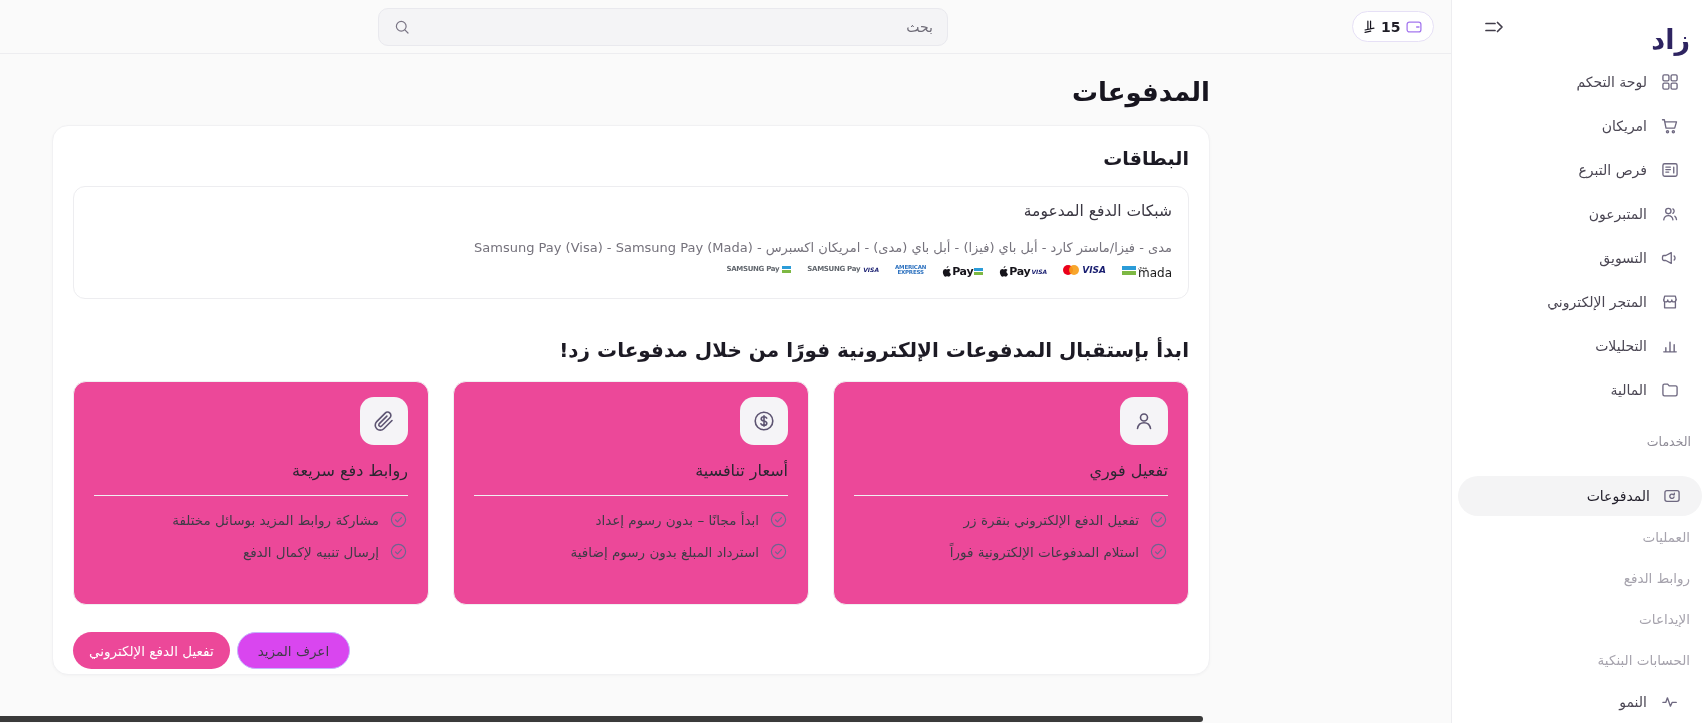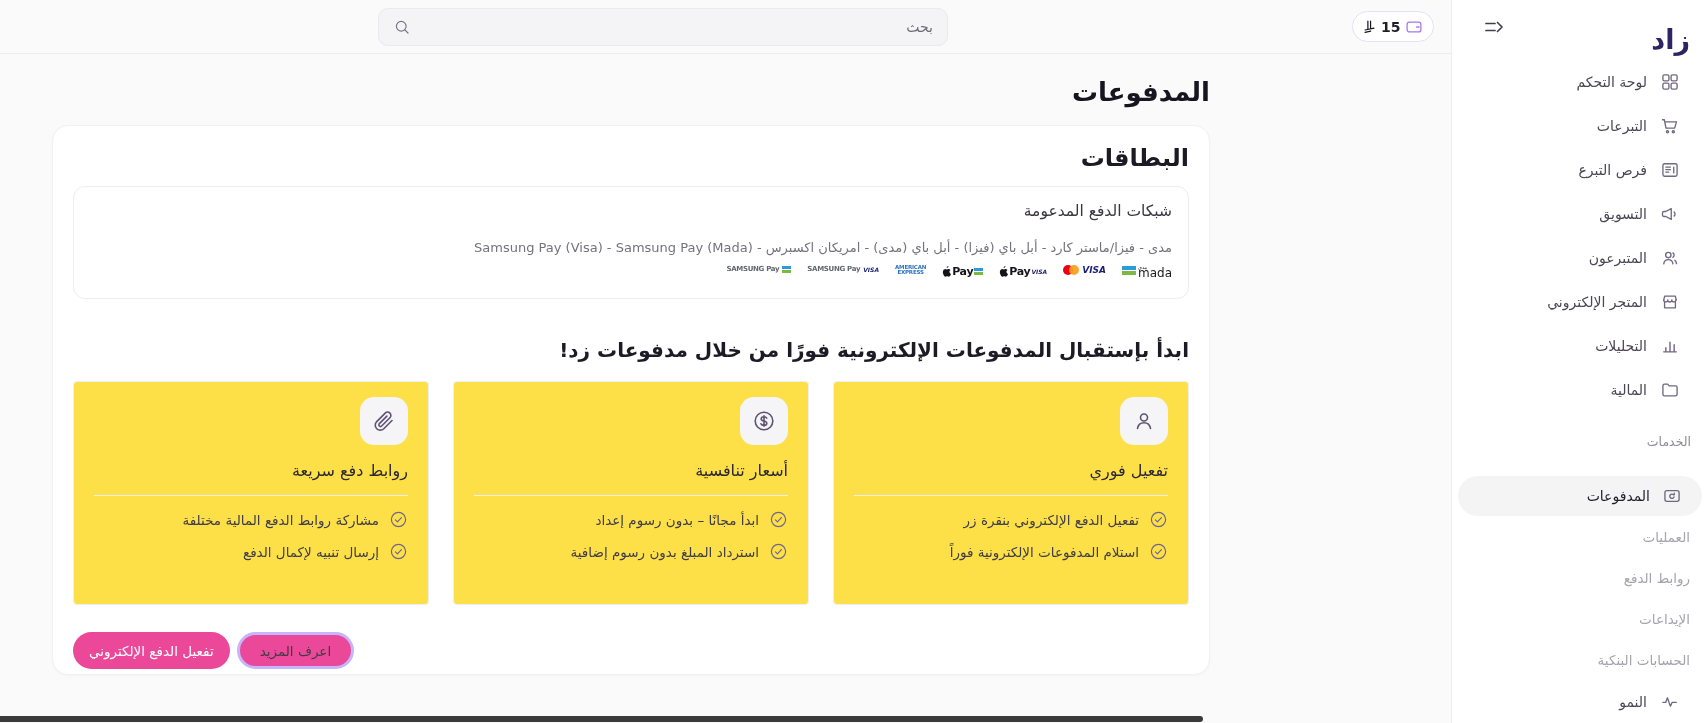--- a/index.html
+++ b/index.html
@@ -27,21 +27,21 @@
   .nav-item .ni { width:20px; height:20px; color:#6e6880; flex:0 0 auto; }
   .section-label { margin-top:16px; height:26px; display:flex; align-items:center; padding:0 15px; font-size:12.5px; color:#8e8b96; }
   .active-pill { margin:22px 4px 0 6px; height:40px; border-radius:21px; background:#f4f4f5; display:flex; align-items:center; gap:12px; padding:0 20px 0 16px; font-size:14px; color:#211e2a; cursor:pointer; }
   .active-pill .ni { width:20px; height:20px; color:#6e6880; flex:0 0 auto; }
   .sub-item { height:41px; display:flex; align-items:center; padding:0 16px; font-size:13.5px; color:#a6a3ad; cursor:pointer; }
 
   
   .content { position:absolute; left:52px; top:54px; width:1158px; }
   .page-title { margin-top:18px; font-size:26px; font-weight:600; color:#17151f; text-align:right; line-height:40px; }
   .card { margin-top:13px; background:#fff; border:1px solid #f1f1f3; border-radius:16px; padding:20px; height:550px; box-shadow:0 1px 3px rgba(20,16,40,0.03); }
-  .card-heading { font-size:24px; font-weight:600; color:#1c1a24; line-height:24px; margin-bottom:16px; }
+  .card-heading { font-size:19px; font-weight:600; color:#1c1a24; line-height:24px; margin-bottom:16px; }
   .networks { border:1px solid #ededf0; border-radius:12px; padding:13px 16px; }
   .nw-title { font-size:15.5px; color:#3a3742; line-height:22px; }
   .nw-desc { margin-top:16px; font-size:13px; color:#75727c; line-height:20px; }
   .logos { margin-top:7px; display:flex; justify-content:flex-end; direction:ltr; align-items:flex-start; gap:16px; height:20px; }
   .chip { display:flex; align-items:center; gap:3px; }
   .sp { font-size:7px; font-weight:700; color:#62676e; letter-spacing:-0.3px; white-space:nowrap; }
   .scheme-visa { font-size:6px; font-weight:800; font-style:italic; color:#1a1f71; }
   .mada-bars { display:flex; flex-direction:column; gap:1px; }
   .mada-bars i { display:block; width:9px; height:3px; }
   .mb-b { background:#2b9cd8; } .mb-g { background:#7db843; }
@@ -53,30 +53,30 @@
   .mc i { position:absolute; top:0; width:10px; height:10px; border-radius:50%; }
   .mc .c1 { left:0; background:#eb001b; } .mc .c2 { left:6px; background:#f79e1b; opacity:.92; }
   .visa-big { font-size:9px; font-weight:800; font-style:italic; color:#1a1f71; }
   .mada-lg { display:flex; align-items:center; gap:2px; }
   .mada-lg .bars i { display:block; width:14px; height:4px; }
   .mada-txt { display:flex; flex-direction:column; line-height:5.5px; color:#1b1b1b; }
   .mada-ar { font-size:5px; } .mada-en { font-size:12px; font-weight:400; }
 
   .promo-heading { margin-top:36px; font-size:20px; font-weight:600; color:#1c1a24; line-height:30px; }
   .features { margin-top:16px; display:grid; grid-template-columns:repeat(3,1fr); gap:24px; }
-  .feature { border:1px solid #f0f0f2; border-radius:4px; padding:15px 20px 10px; height:224px; background:#fde047; }
+  .feature { border:1px solid #f0f0f2; border-radius:13px; padding:15px 20px 10px; height:224px; background:#ec4899; }
   .f-icon { width:48px; height:48px; border-radius:14px; background:#f5f4f7; display:flex; align-items:center; justify-content:center; color:#5d5472; }
   .f-title { margin-top:14px; font-size:16px; color:#2a2731; line-height:24px; }
   .f-div { border:none; border-top:1px solid #f0f0f2; margin:12px 0 14px; }
   .f-bullet { display:flex; align-items:center; gap:10px; margin-bottom:13px; font-size:13.5px; color:#3f3c47; }
   .f-bullet .chk { width:19px; height:19px; color:#6e6590; flex:0 0 auto; }
 
   .actions { margin-top:27px; display:flex; justify-content:flex-end; gap:7px; }
   .btn { height:37px; border-radius:19px; font-family:inherit; font-size:13.5px; cursor:pointer; }
-  .btn-secondary { padding:0 20px; background:#ec4899; border:3px solid #c4b5fd; color:#3f3c47; }
+  .btn-secondary { padding:0 20px; background:#d946ef; border:1px solid #c4b5fd; color:#3f3c47; }
   .btn-primary { padding:0 16px; background:#ec4899; border:none; color:#ffffff; }
 
   .hscroll { position:absolute; left:0; top:716px; width:1203px; height:6px; background:#3a3a3a; border-radius:0 3px 3px 0; }
 </style>
 </head>
 <body>
 
 <div class="app">
 
   <header class="topbar">
@@ -118,42 +118,42 @@
               <rect x="13.3" y="13.3" width="7.2" height="7.2" rx="1.6"></rect>
             </svg></span>
         <span>لوحة التحكم</span>
       </div>
       <div class="nav-item">
         <span class="ni"><svg width="20" height="20" viewBox="0 0 24 24" fill="none" stroke="currentColor" stroke-width="1.6" stroke-linecap="round" stroke-linejoin="round">
               <path d="M3 4.5h2.2l2 10h10.4l2.2-7.5H6.3"></path>
               <circle cx="9" cy="19" r="1.3"></circle>
               <circle cx="16" cy="19" r="1.3"></circle>
             </svg></span>
-        <span>التبرعات</span>
+        <span>امريكان</span>
       </div>
       <div class="nav-item">
         <span class="ni"><svg width="20" height="20" viewBox="0 0 24 24" fill="none" stroke="currentColor" stroke-width="1.6" stroke-linecap="round" stroke-linejoin="round">
               <rect x="3.5" y="4.5" width="17" height="15" rx="2"></rect>
               <path d="M7 8.5h5.5M7 11.5h5.5M7 14.5h3.5M16.5 8.5v7"></path>
             </svg></span>
         <span>فرص التبرع</span>
-      </div>
-      <div class="nav-item">
-        <span class="ni"><svg width="20" height="20" viewBox="0 0 24 24" fill="none" stroke="currentColor" stroke-width="1.6" stroke-linecap="round" stroke-linejoin="round">
-              <path d="M13.5 5.5v13L7 15H4.8A1.8 1.8 0 013 13.2v-2.4A1.8 1.8 0 014.8 9H7zM17 9.5a3.5 3.5 0 010 5"></path>
-            </svg></span>
-        <span>التسويق</span>
       </div>
       <div class="nav-item">
         <span class="ni"><svg width="20" height="20" viewBox="0 0 24 24" fill="none" stroke="currentColor" stroke-width="1.6" stroke-linecap="round" stroke-linejoin="round">
               <circle cx="10" cy="8.5" r="3.2"></circle>
               <path d="M4.5 19c.4-3.2 2.6-5 5.5-5s5.1 1.8 5.5 5"></path>
               <path d="M15.5 5.8a3.2 3.2 0 010 5.4M17.8 14.7c1 .8 1.8 2.1 2 4"></path>
             </svg></span>
         <span>المتبرعون</span>
+      </div>
+      <div class="nav-item">
+        <span class="ni"><svg width="20" height="20" viewBox="0 0 24 24" fill="none" stroke="currentColor" stroke-width="1.6" stroke-linecap="round" stroke-linejoin="round">
+              <path d="M13.5 5.5v13L7 15H4.8A1.8 1.8 0 013 13.2v-2.4A1.8 1.8 0 014.8 9H7zM17 9.5a3.5 3.5 0 010 5"></path>
+            </svg></span>
+        <span>التسويق</span>
       </div>
       <div class="nav-item">
         <span class="ni"><svg width="20" height="20" viewBox="0 0 24 24" fill="none" stroke="currentColor" stroke-width="1.6" stroke-linecap="round" stroke-linejoin="round">
               <path d="M4.5 9.5L5.6 5h12.8l1.1 4.5"></path>
               <path d="M4.5 9.5a2.4 2.4 0 004.8 0 2.45 2.45 0 004.9 0 2.4 2.4 0 004.8 0"></path>
               <path d="M5.5 12.5V19h13v-6.5"></path>
             </svg></span>
         <span>المتجر الإلكتروني</span>
       </div>
       <div class="nav-item">
@@ -314,21 +314,21 @@
                 <path d="M20 11.5l-8.2 8.2a5 5 0 01-7.1-7.1l8.5-8.5a3.3 3.3 0 014.7 4.7l-8.5 8.4a1.65 1.65 0 01-2.3-2.3l7.8-7.8"></path>
               </svg>
           </div>
           <div class="f-title">روابط دفع سريعة</div>
           <hr class="f-div">
           <div class="f-bullet">
             <svg class="chk" viewBox="0 0 24 24" fill="none" stroke="currentColor" stroke-width="1.5" stroke-linecap="round" stroke-linejoin="round">
                 <circle cx="12" cy="12" r="9"></circle>
                 <path d="M8.2 12.4l2.5 2.5 5-5.2"></path>
               </svg>
-            <span>مشاركة روابط الدفع المالية مختلفة</span>
+            <span>مشاركة روابط المزيد بوسائل مختلفة</span>
           </div>
           <div class="f-bullet">
             <svg class="chk" viewBox="0 0 24 24" fill="none" stroke="currentColor" stroke-width="1.5" stroke-linecap="round" stroke-linejoin="round">
                 <circle cx="12" cy="12" r="9"></circle>
                 <path d="M8.2 12.4l2.5 2.5 5-5.2"></path>
               </svg>
             <span>إرسال تنبيه لإكمال الدفع</span>
           </div>
         </div>
 

